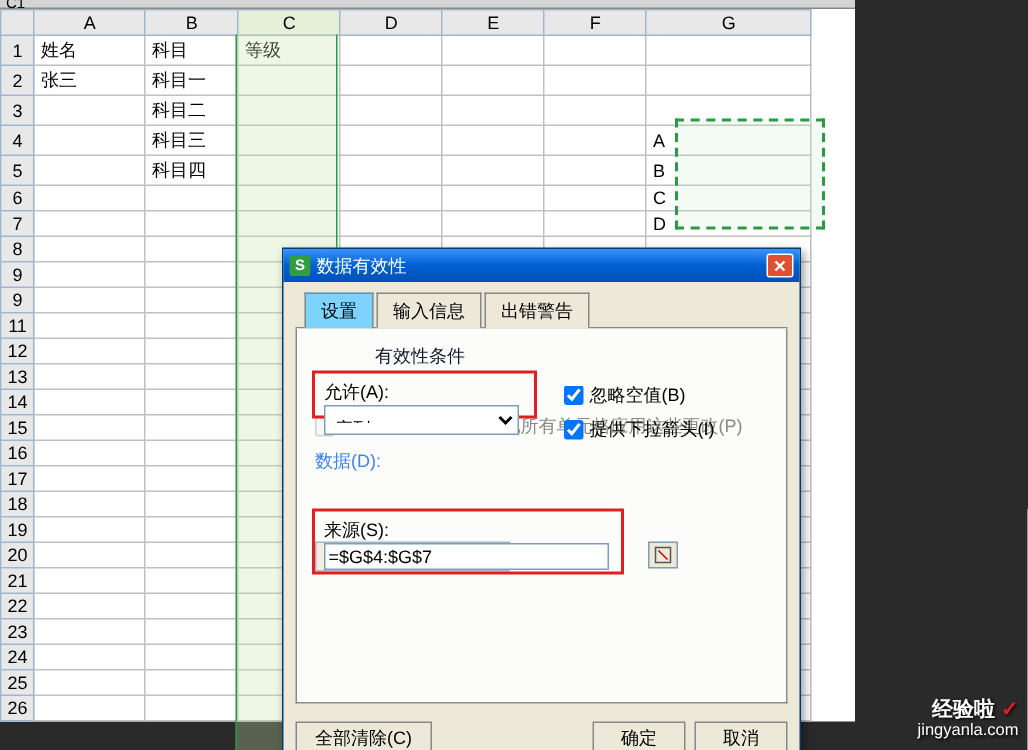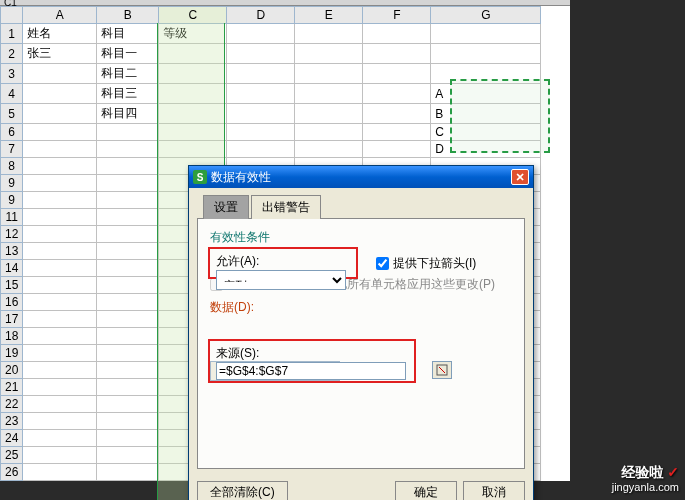--- a/index.html
+++ b/index.html
@@ -16,25 +16,25 @@
 .sel-range { position: absolute; border: 2px dashed #279c45; pointer-events: none; background: rgba(200,230,200,0.2); }
 .col-highlight { position: absolute; background: rgba(200,230,170,0.3); border-left: 1px solid #279c45; border-right: 1px solid #279c45; pointer-events: none; }
 .dialog { position: absolute; left: 188px; top: 165px; width: 346px; background: #ece9d8; border: 1px solid #003c74; box-shadow: 2px 2px 6px rgba(0,0,0,0.4); }
 .titlebar { background: linear-gradient(to bottom, #3a93ff, #0060d0 50%, #0050b8); color: #fff; height: 22px; display: flex; align-items: center; padding: 0 4px; font-size: 12px; }
 .titlebar .ticon { width: 14px; height: 14px; background: #2e9e3f; border-radius: 2px; margin-right: 4px; display: flex; align-items: center; justify-content: center; color:#fff; font-weight:bold; font-size:10px;}
 .titlebar .spacer { flex: 1; }
 .closebtn { width: 18px; height: 16px; background: #e05030; border: 1px solid #fff; border-radius: 2px; display:flex; align-items:center; justify-content:center; color:#fff; font-weight:bold; font-size:11px; }
 .dlg-body { padding: 6px 8px 8px 8px; }
 .tabs { border-bottom: 1px solid #888; display: flex; gap: 2px; padding-left: 6px; }
 .tab { border: 1px solid #888; border-bottom: none; background: #ece9d8; padding: 3px 10px; position: relative; top: 1px; cursor: pointer; }
-.tab.active { background: #a3a3a3; }
+.tab.active { background: #7dd3fc; }
 .panel { border: 1px solid #888; border-top: none; background: #fcfcfa; padding: 10px 12px 14px 12px; min-height: 250px; position: relative; }
-.section-label { color: #0f766e; margin-bottom: 6px; }
+.section-label { color: #0f172a; margin-bottom: 6px; margin-left: 40px; }
 .lbl { min-width: 60px; }
-.lbl.disabled { color: #c2410c; }
+.lbl.disabled { color: #3b82f6; }
 select, input[type=text] { font-family: inherit; font-size: 12px; border: 1px solid #7f9db9; padding: 7px 2px; background: #fff; }
 select.disabled, input.disabled { background: #ece9d8; color: #888; }
 .sel-allow { width: 130px; height: 20px; }
 .sel-data { width: 130px; height: 20px; margin-top: 45px; }
 .src-input { width: 190px; height: 18px; }
 .redbox { border: 2px solid #e02020; padding: 4px 6px; display: inline-block; }
 .redbox1 { position: absolute; left: 10px; top: 28px; width: 150px; height: 32px; }
 .redbox2 { position: absolute; left: 10px; top: 120px; width: 208px; height: 44px; }
 .check-col { position: absolute; left: 178px; top: 36px; }
 .check-col label { display: flex; align-items: center; gap: 4px; margin-bottom: 6px; }
@@ -338,40 +338,45 @@
 <div class="dialog">
   <div class="titlebar">
     <span class="ticon">S</span>
     <span>数据有效性</span>
     <span class="spacer"></span>
     <span class="closebtn">✕</span>
   </div>
   <div class="dlg-body">
     <div class="tabs">
       <div class="tab active">设置</div>
+      <div class="tab">输入信息</div>
       <div class="tab">出错警告</div>
     </div>
     <div class="panel">
       <div class="section-label">有效性条件</div>
 
       <div class="redbox redbox1">
         <div class="lbl">允许(A):</div>
         <select class="sel-allow">
           <option>序列</option>
         </select>
       </div>
 
       <div style="position:absolute; left:12px; top:80px;">
         <div class="lbl disabled">数据(D):</div>
         <select class="sel-data disabled" disabled="">
           <option>介于</option>
         </select>
       </div>
 
       <div class="check-col">
+        <label>
+            <input type="checkbox" checked="" style="">
+            <span>忽略空值(B)</span>
+          </label>
         <label>
             <input type="checkbox" checked="" style="">
             <span>提供下拉箭头(I)</span>
           </label>
       </div>
 
       <div class="redbox redbox2">
         <div class="lbl">来源(S):</div>
         <input type="text" class="src-input" value="=$G$4:$G$7" style="">
       </div>

